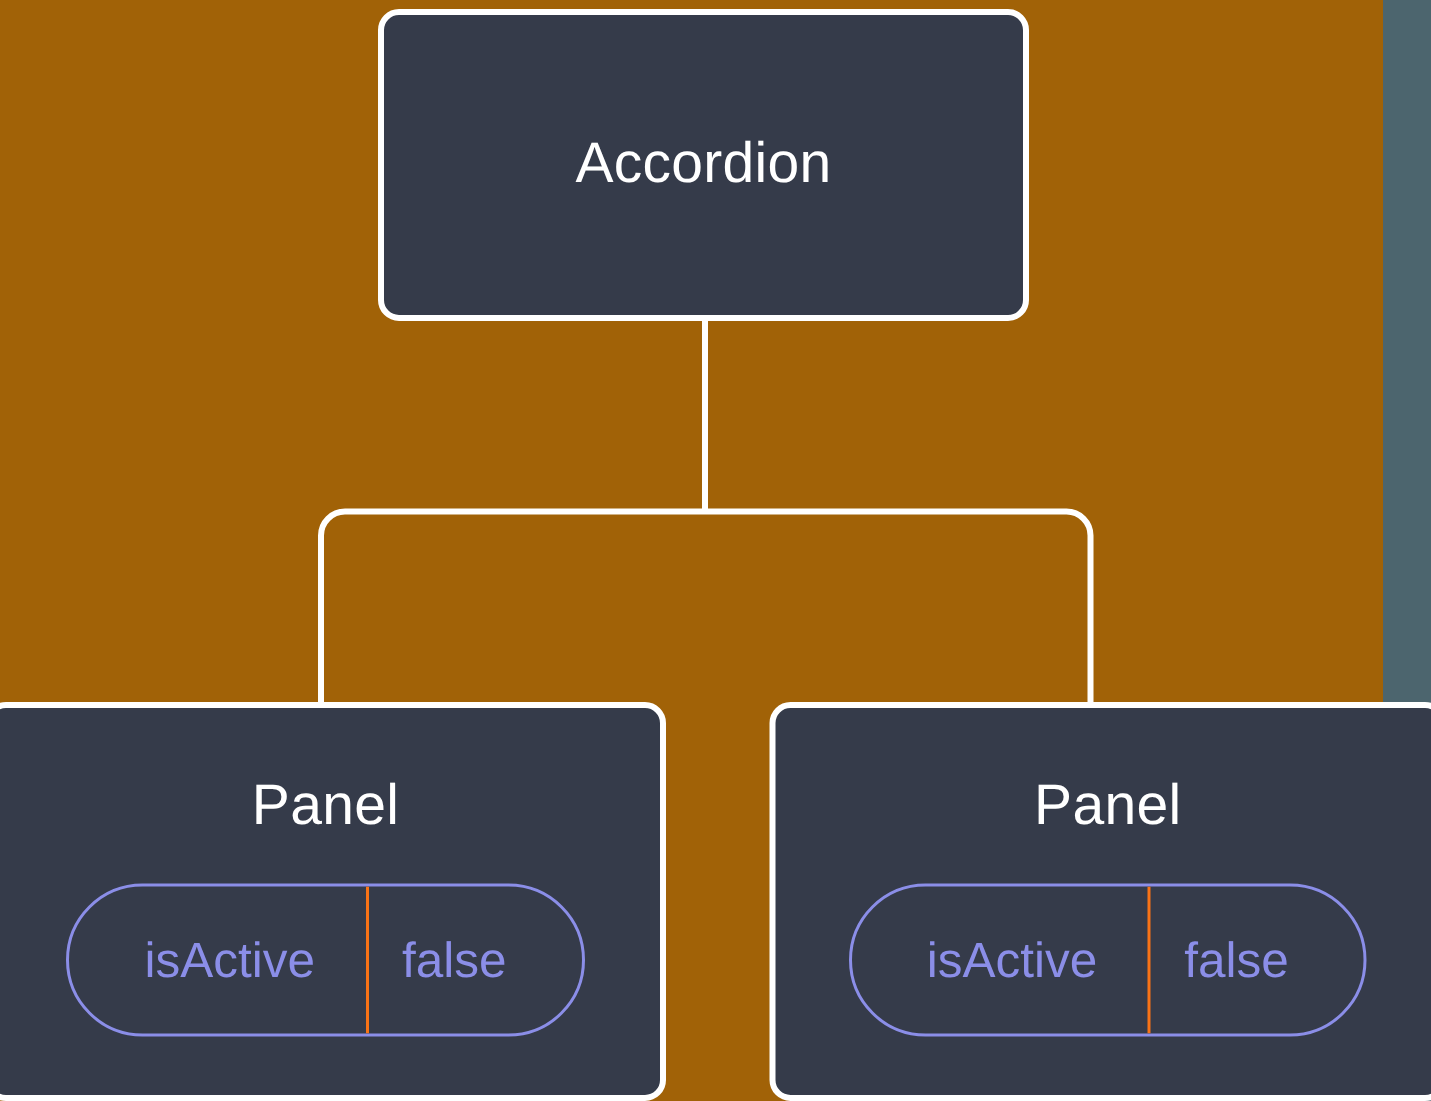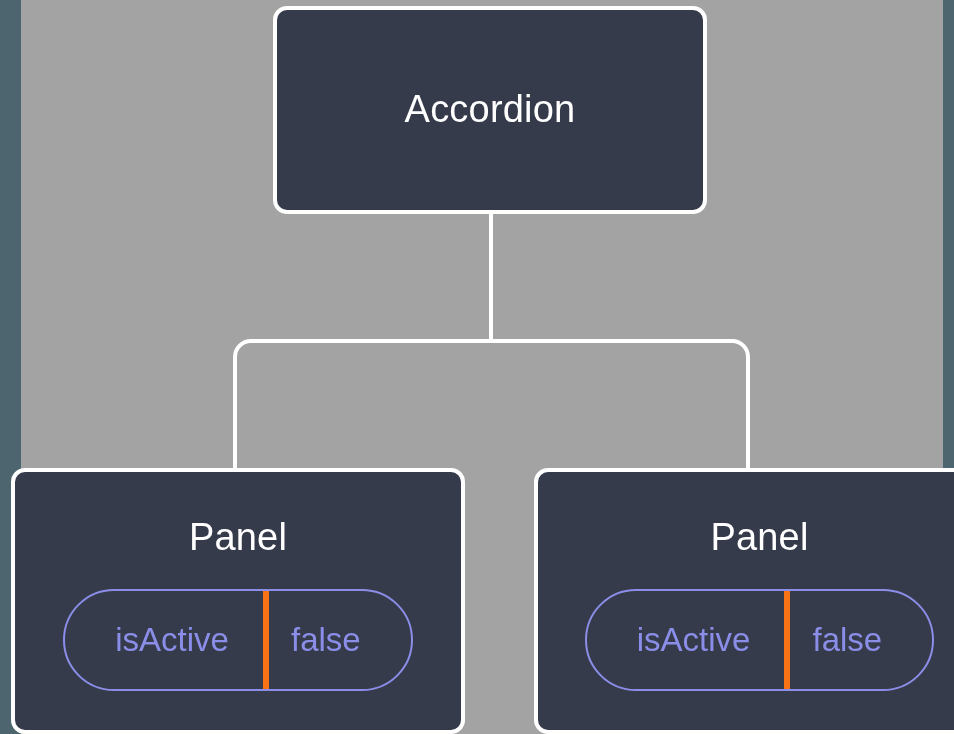--- a/index.html
+++ b/index.html
@@ -14,22 +14,21 @@
   body {
     background: #4c656e;
     font-family: "Liberation Sans", sans-serif;
     -webkit-font-smoothing: antialiased;
   }
 
   #tree-canvas {
     position: relative;
     width: 922px;
     height: 734px;
-    background: #a3a3a3;
-    margin-left: 21px;
+    background: #a16207;
   }
 
   
   #connector-layer {
     position: absolute;
     left: 0;
     top: 0;
     width: 954px;
     height: 734px;
     z-index: 1;
@@ -102,21 +101,21 @@
     justify-content: center;
     color: #8b8ee8;
     font-size: 33px;
     font-weight: 400;
     line-height: 1;
     white-space: nowrap;
   }
 
   .prop-key {
     padding: 0 34px 0 50px;
-    border-right: 6px solid #f97316;
+    border-right: 2px solid #f97316;
   }
 
   .prop-value {
     padding: 0 50px 0 22px;
   }
 </style>
 </head>
 <body>
 
 <div id="tree-canvas">

